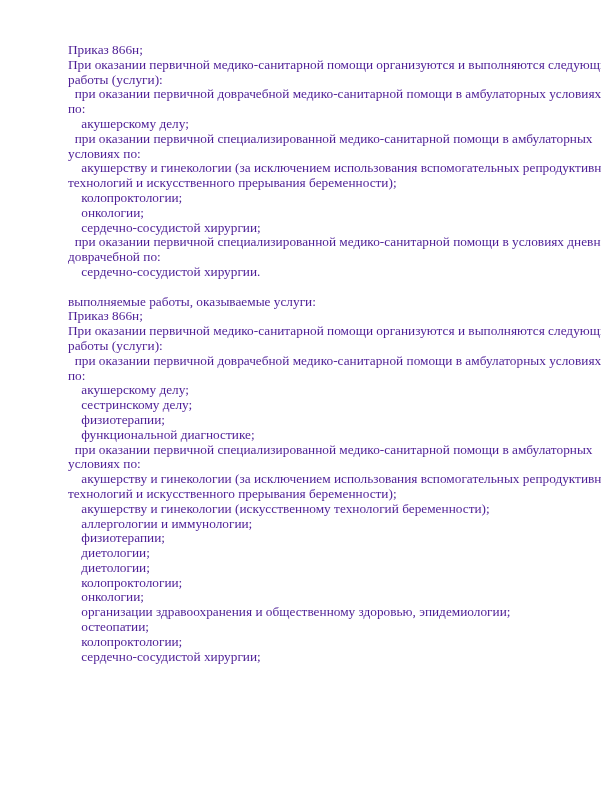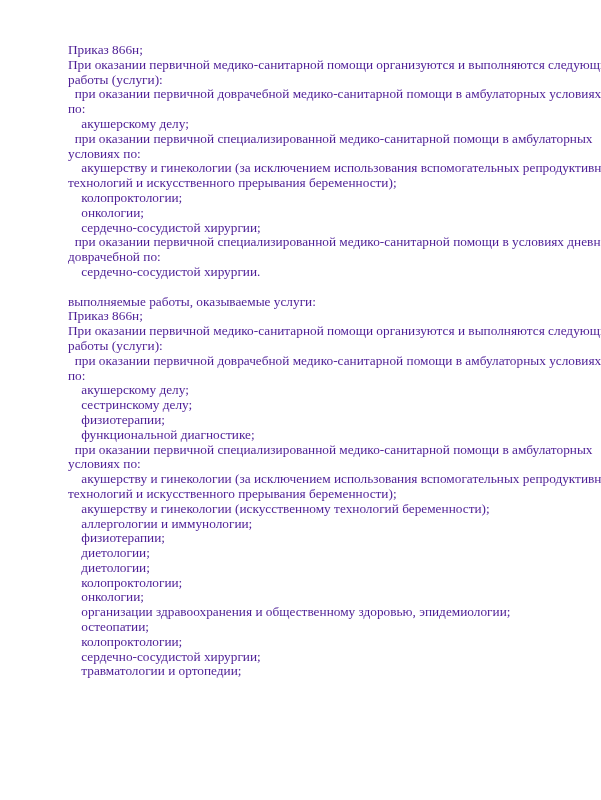--- a/index.html
+++ b/index.html
@@ -80,16 +80,15 @@
         <div class="line">    аллергологии и иммунологии;</div>
         <div class="line">    физиотерапии;</div>
         <div class="line">    диетологии;</div>
         <div class="line">    диетологии;</div>
         <div class="line">    колопроктологии;</div>
         <div class="line">    онкологии;</div>
         <div class="line">    организации здравоохранения и общественному здоровью, эпидемиологии;</div>
         <div class="line">    остеопатии;</div>
         <div class="line">    колопроктологии;</div>
         <div class="line">    сердечно-сосудистой хирургии;</div>
-        <div class="line">    травматологии и ортопедии;</div>
       </section>
   </div>
 </div>
 
 </body></html>

